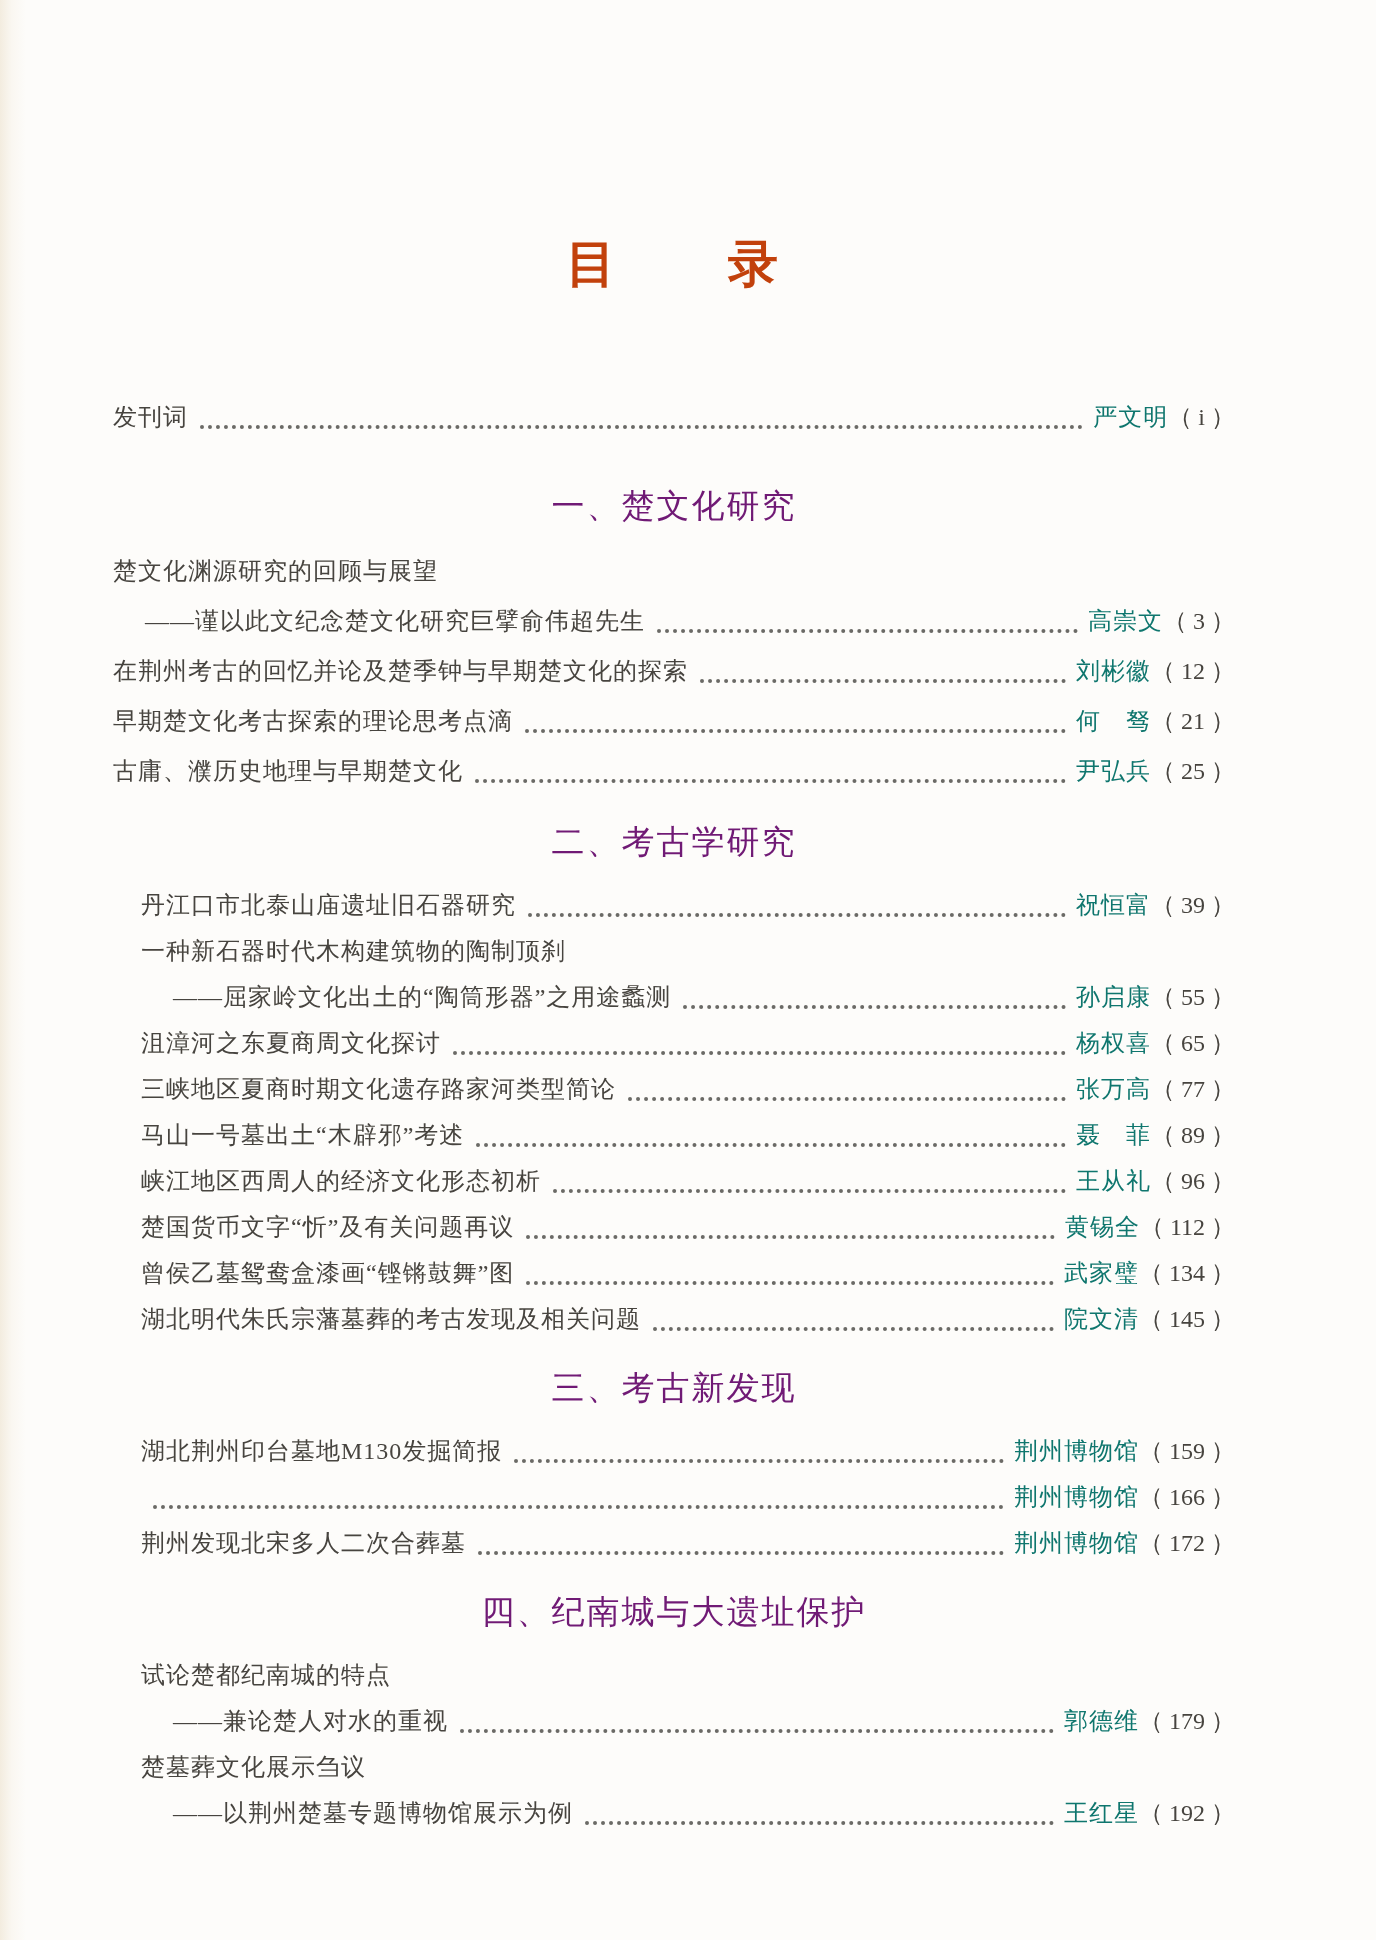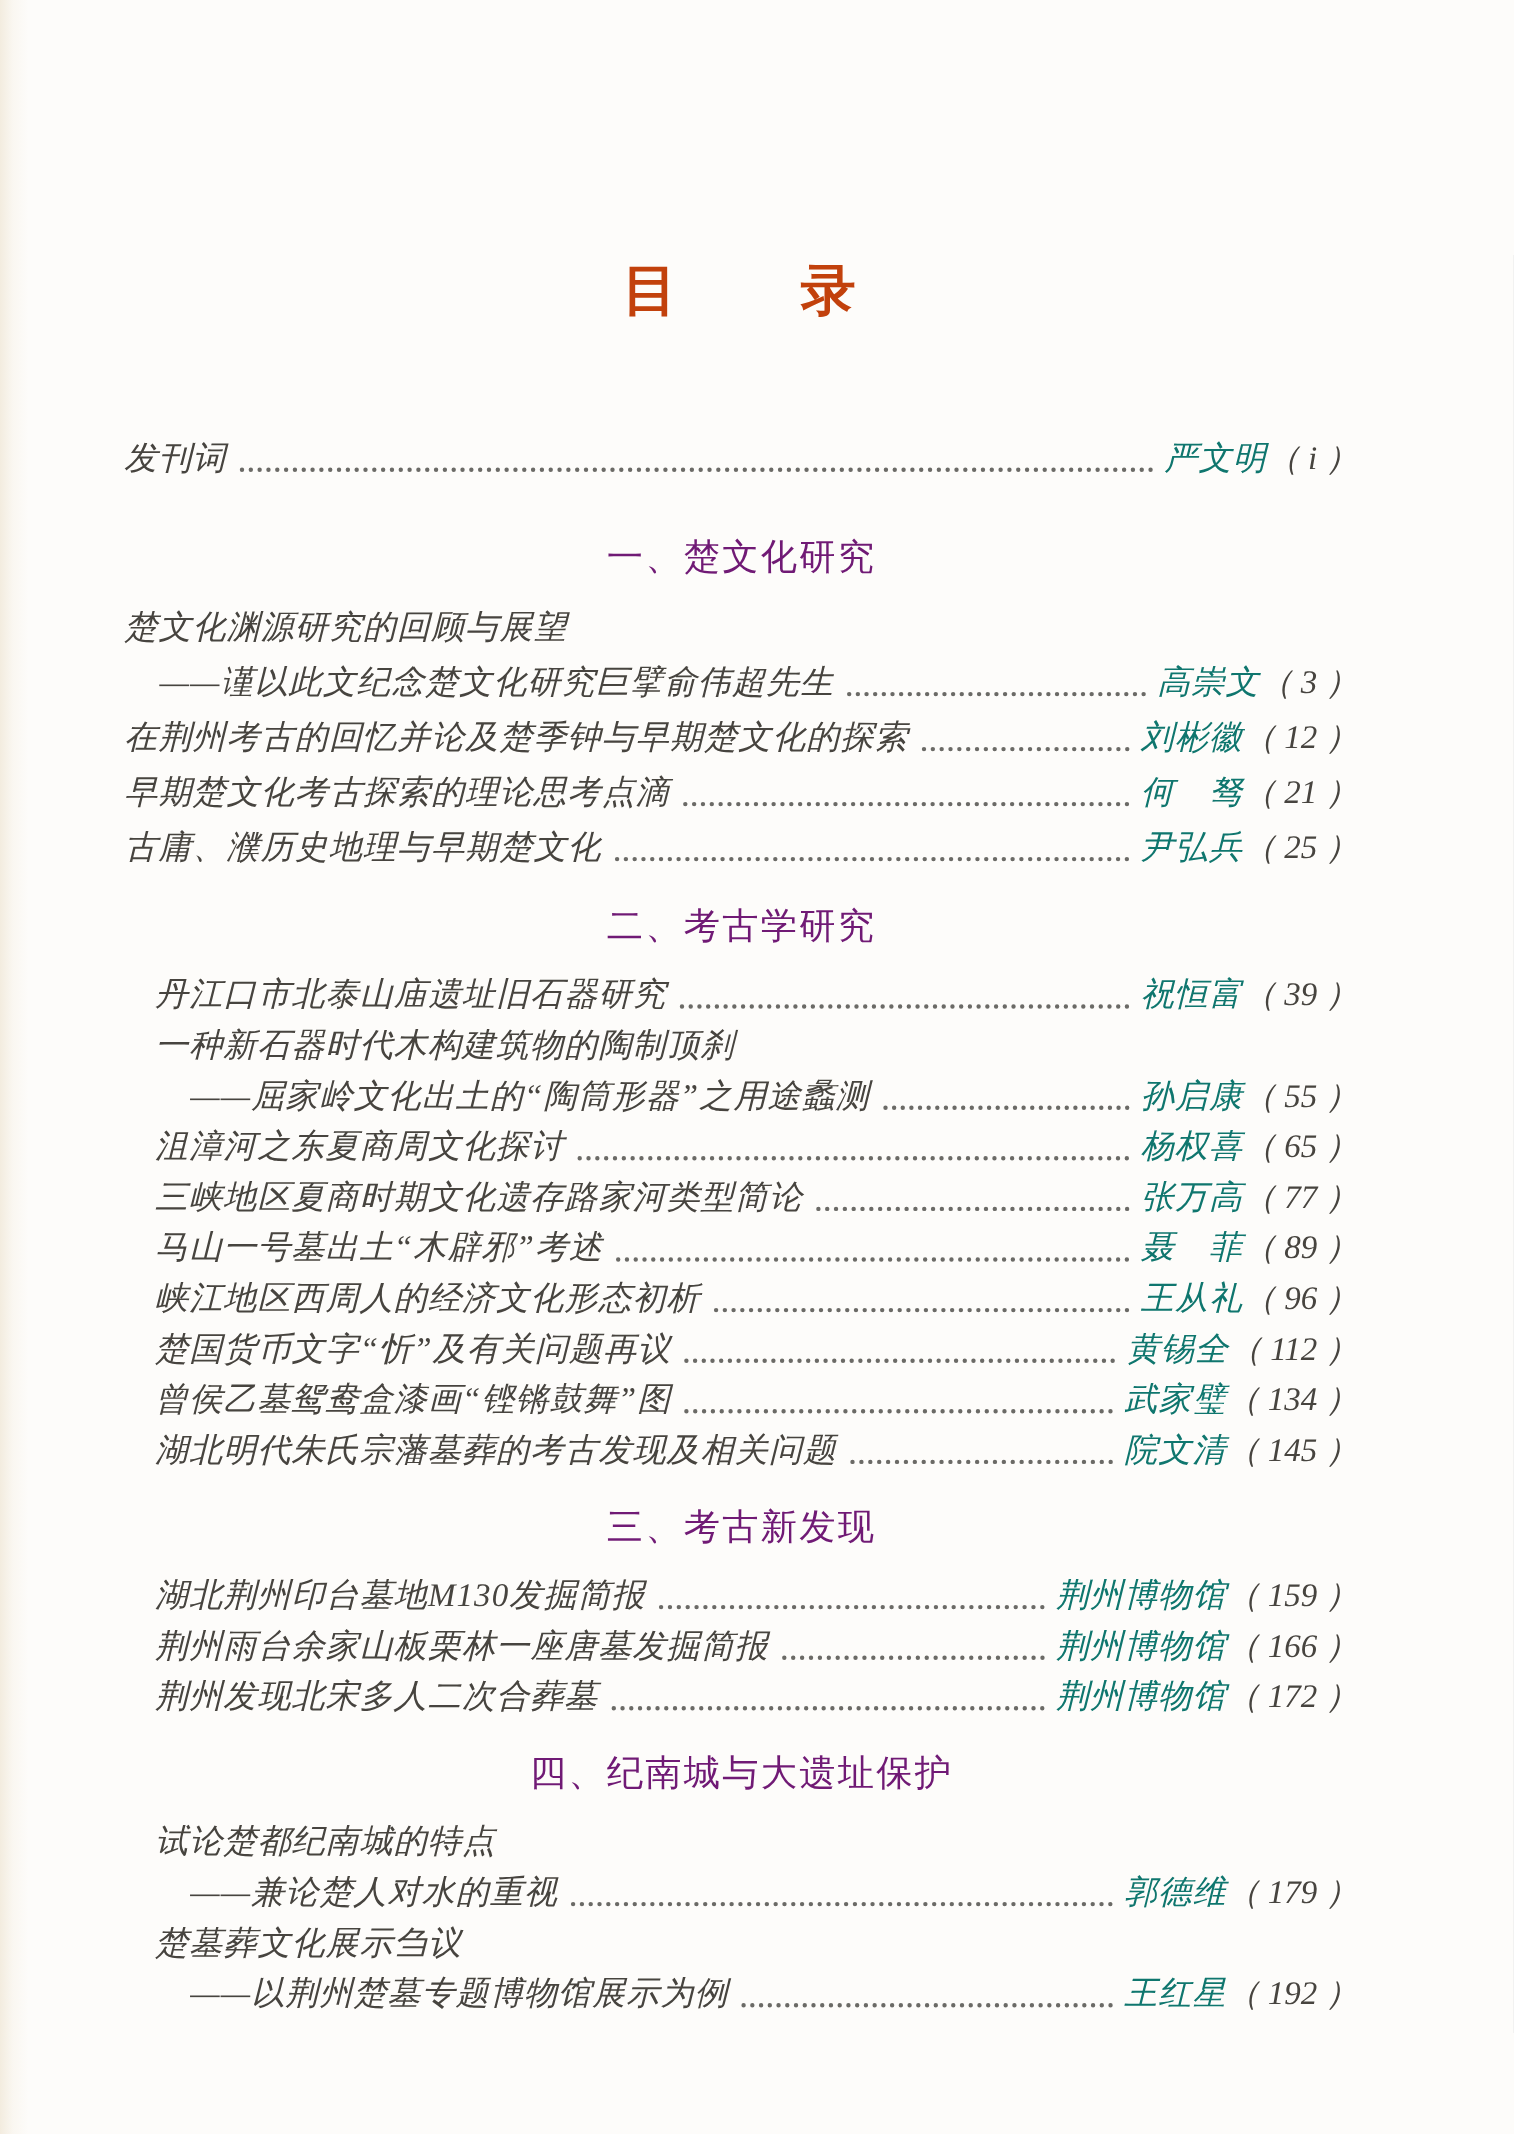--- a/index.html
+++ b/index.html
@@ -45,23 +45,22 @@
     letter-spacing: 2px;
     color: #701a75;
   }
   .sec-1 .sec-heading { margin-top: 46px; }
   .list { margin-top: 22px; }
   .sec-0 { margin-top: 102px; }
   .sec-0 .list { margin-top: 0; }
   .row {
     display: flex;
     line-height: 50px;
-    font-size: 30px;
+    font-size: 24px;
     white-space: nowrap;
-    font-style: italic;
   }
   .sec-2 .row, .sec-3 .row, .sec-4 .row { line-height: 46px; margin-left: 28px; }
   .row .t { letter-spacing: 1px; color: #47443f; }
   .row.cont .t { padding-left: 32px; }
   .leader { flex: 1; position: relative; min-width: 24px; margin: 0 8px 0 10px; }
   .leader::after {
     content: "";
     position: absolute; left: 2px; right: 2px; bottom: 13px;
     border-bottom: 4px dotted #6b6a66;
   }
@@ -184,21 +183,20 @@
         <section class="sec sec-3">
           <div class="sec-heading">三、考古新发现</div>
           <div class="list">
             <div class="row">
               <span class="t">湖北荆州印台墓地M130发掘简报 </span>
               <span class="leader"></span>
               <span class="author">荆州博物馆</span>
               <span class="pno">（ 159 ）</span>
             </div>
             <div class="row">
-              <span class="t">荆州雨台余家山板栗林一座唐墓发掘简报</span>
               <span class="leader"></span>
               <span class="author">荆州博物馆</span>
               <span class="pno">（ 166 ）</span>
             </div>
             <div class="row">
               <span class="t">荆州发现北宋多人二次合葬墓</span>
               <span class="leader"></span>
               <span class="author">荆州博物馆</span>
               <span class="pno">（ 172 ）</span>
             </div>

